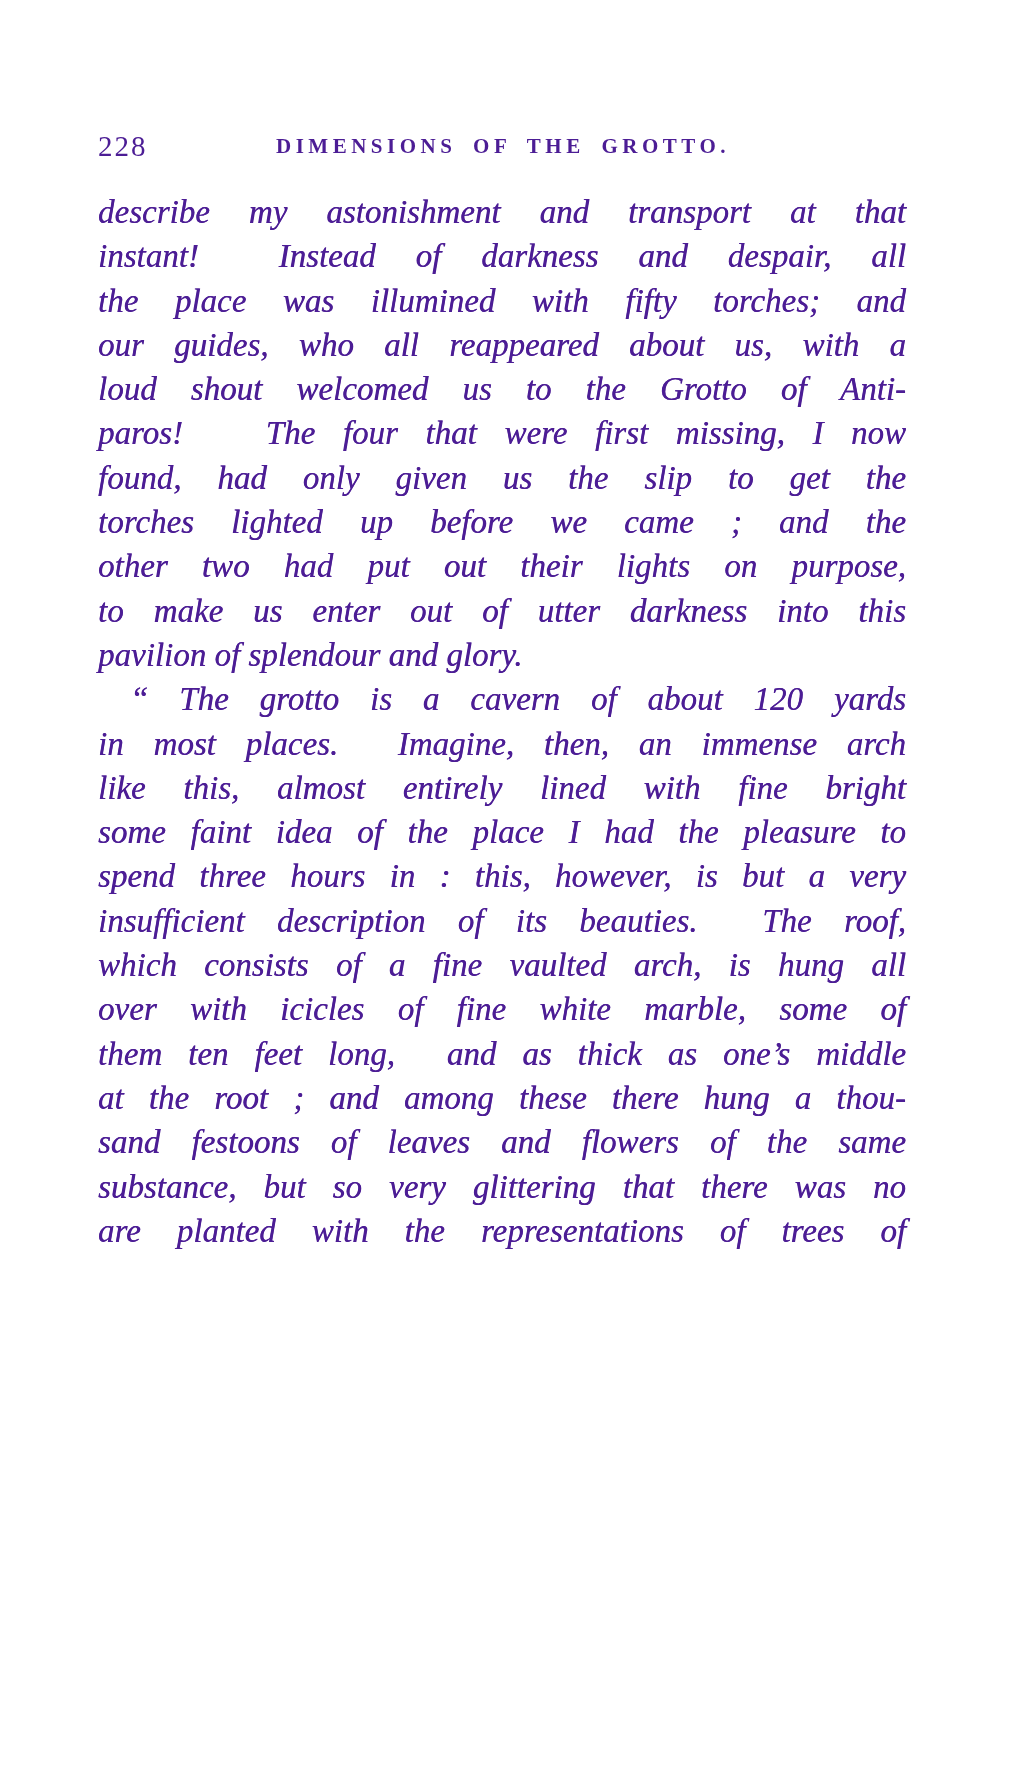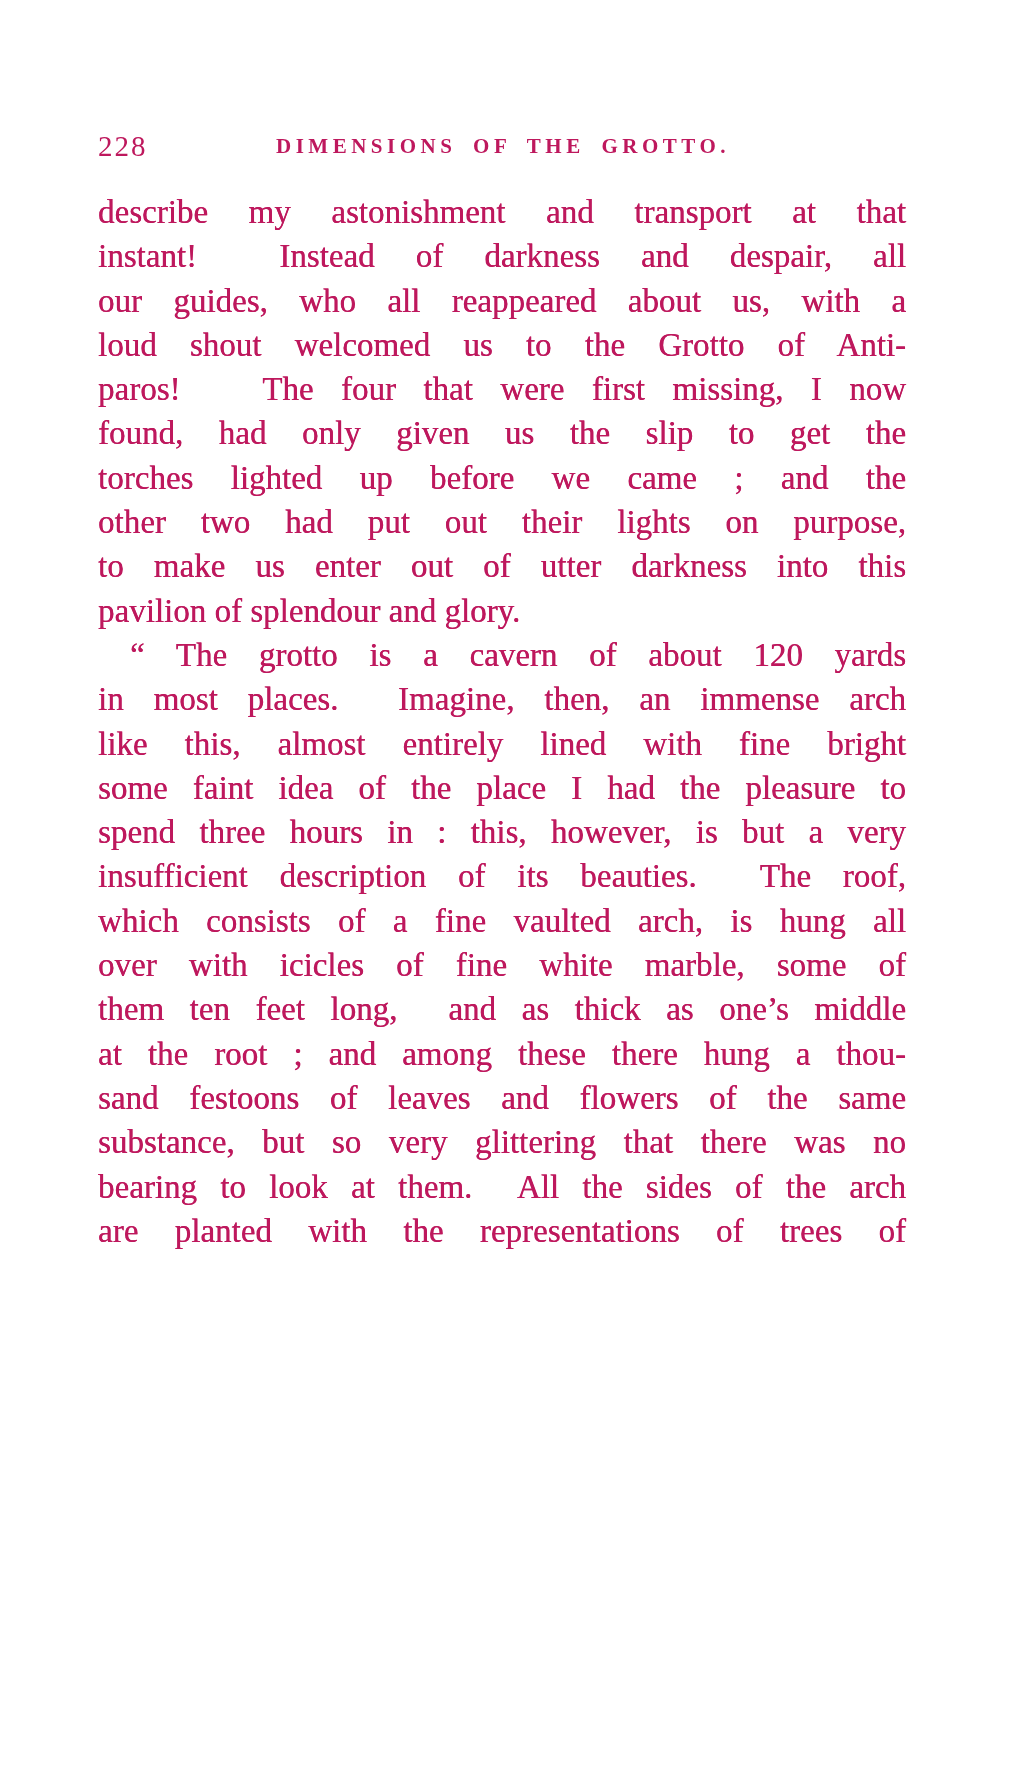--- a/index.html
+++ b/index.html
@@ -7,21 +7,21 @@
     padding: 0;
     background: #ffffff;
   }
   #page {
     position: relative;
     width: 1025px;
     height: 1775px;
     background: #ffffff;
     overflow: hidden;
     font-family: "Liberation Serif", serif;
-    color: #be185d;
+    color: #4c1d95;
   }
   
   #head-row {
     position: absolute;
     top: 128px;
     left: 98px;
     width: 810px;
     height: 40px;
   }
   #folio {
@@ -52,20 +52,21 @@
   }
   .text-line {
     display: block;
     height: 44.3px;
     line-height: 44.3px;
     font-size: 33px;
     white-space: pre-wrap;
     text-align: justify;
     text-align-last: justify;
     text-shadow: 0.35px 0 0 currentColor;
+    font-style: italic;
   }
   .text-line.para-end {
     text-align-last: left;
   }
   .text-line.indent {
     padding-left: 32px;
     width: 776px;
   }
 </style>
 </head>
@@ -74,37 +75,37 @@
 <div id="page">
 
   <div id="head-row">
     <span id="folio">228</span>
     <span id="running-header">DIMENSIONS OF THE GROTTO.</span>
   </div>
 
   <div id="text-block">
     <span class="text-line">describe my astonishment and transport at that</span>
     <span class="text-line">instant!  Instead of darkness and despair, all</span>
+    <span class="text-line">the place was illumined with fifty torches; and</span>
     <span class="text-line">our guides, who all reappeared about us, with a</span>
     <span class="text-line">loud shout welcomed us to the Grotto of Anti-</span>
     <span class="text-line">paros!   The four that were first missing, I now</span>
     <span class="text-line">found, had only given us the slip to get the</span>
     <span class="text-line">torches lighted up before we came ; and the</span>
     <span class="text-line">other two had put out their lights on purpose,</span>
     <span class="text-line">to make us enter out of utter darkness into this</span>
     <span class="text-line para-end">pavilion of splendour and glory.</span>
     <span class="text-line indent">“ The grotto is a cavern of about 120 yards</span>
     <span class="text-line">in most places.  Imagine, then, an immense arch</span>
     <span class="text-line">like this, almost entirely lined with fine bright</span>
     <span class="text-line">some faint idea of the place I had the pleasure to</span>
     <span class="text-line">spend three hours in : this, however, is but a very</span>
     <span class="text-line">insufficient description of its beauties.  The roof,</span>
     <span class="text-line">which consists of a fine vaulted arch, is hung all</span>
     <span class="text-line">over with icicles of fine white marble, some of</span>
     <span class="text-line">them ten feet long,  and as thick as one’s middle</span>
     <span class="text-line">at the root ; and among these there hung a thou-</span>
     <span class="text-line">sand festoons of leaves and flowers of the same</span>
     <span class="text-line">substance, but so very glittering that there was no</span>
-    <span class="text-line">bearing to look at them.  All the sides of the arch</span>
     <span class="text-line">are planted with the representations of trees of</span>
   </div>
 
 </div>
 
 </body></html>

